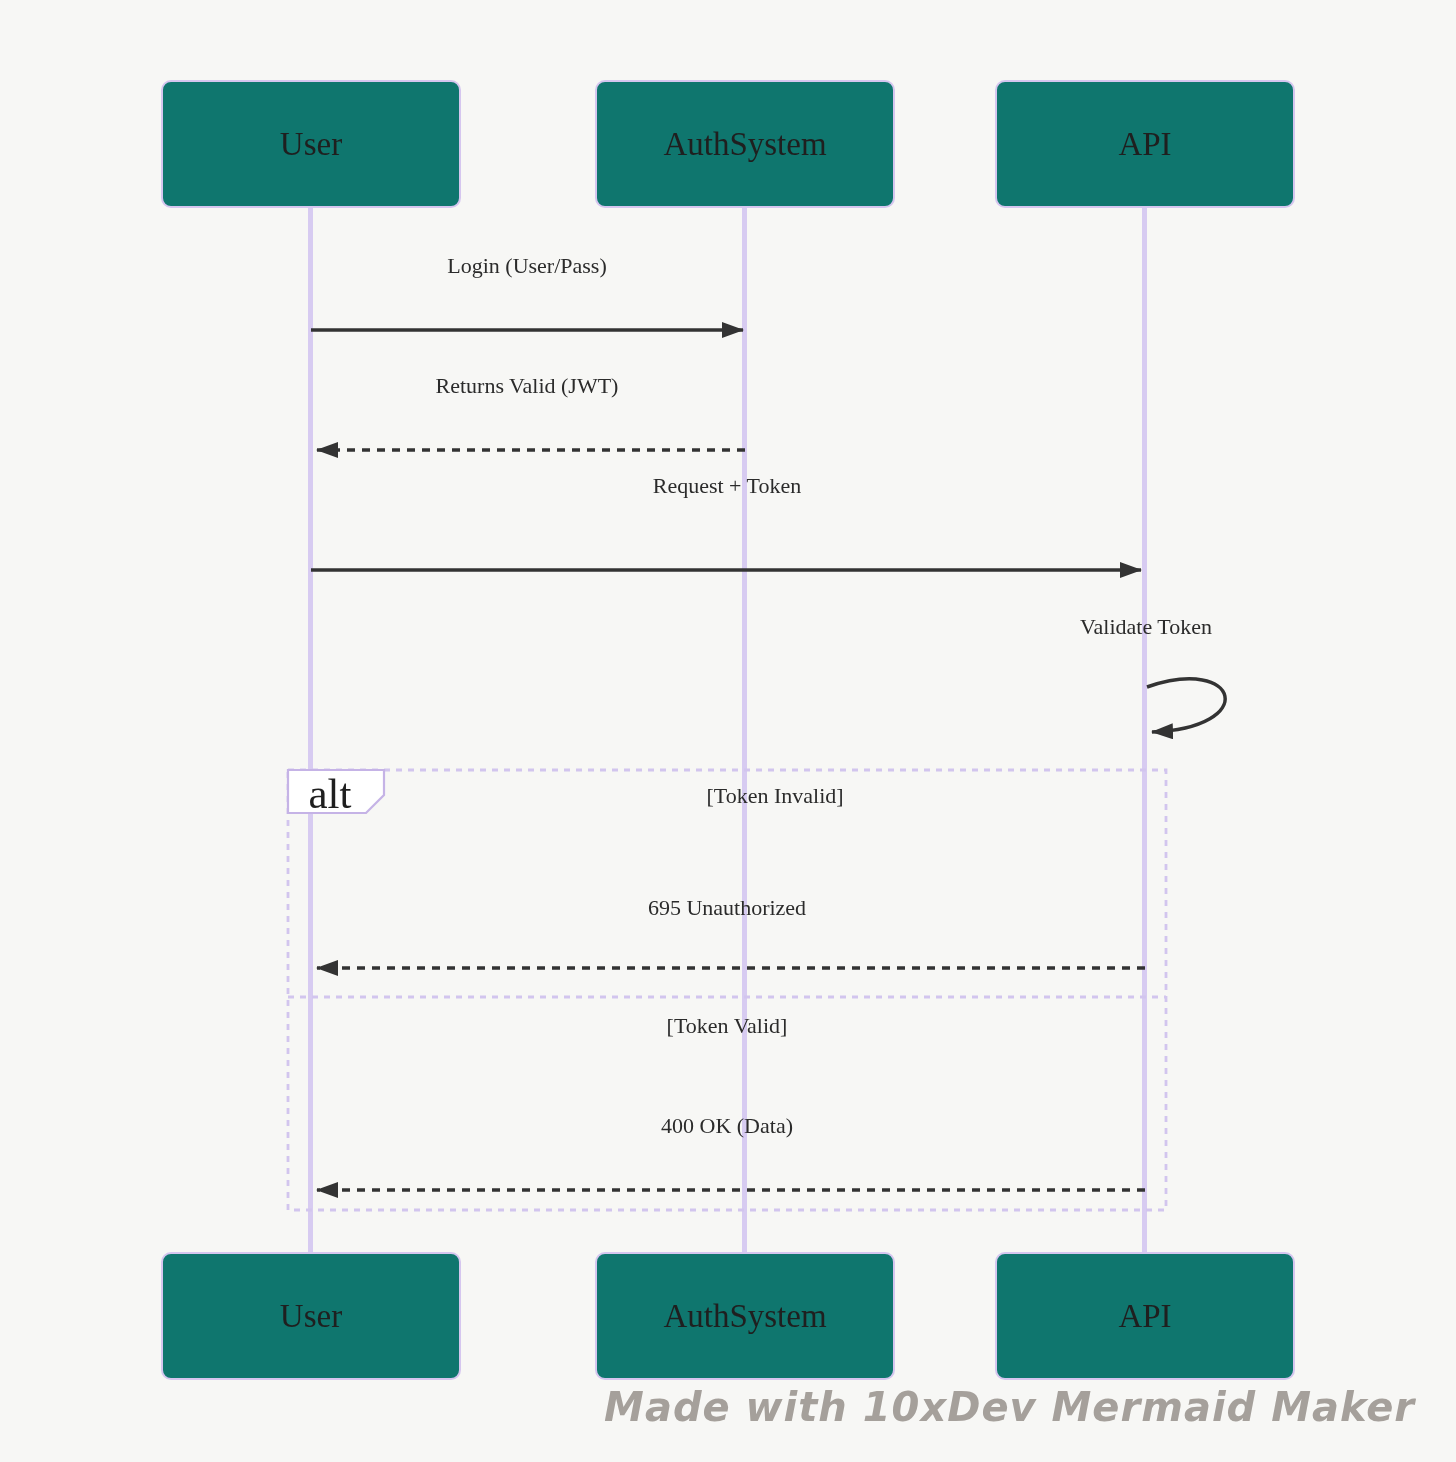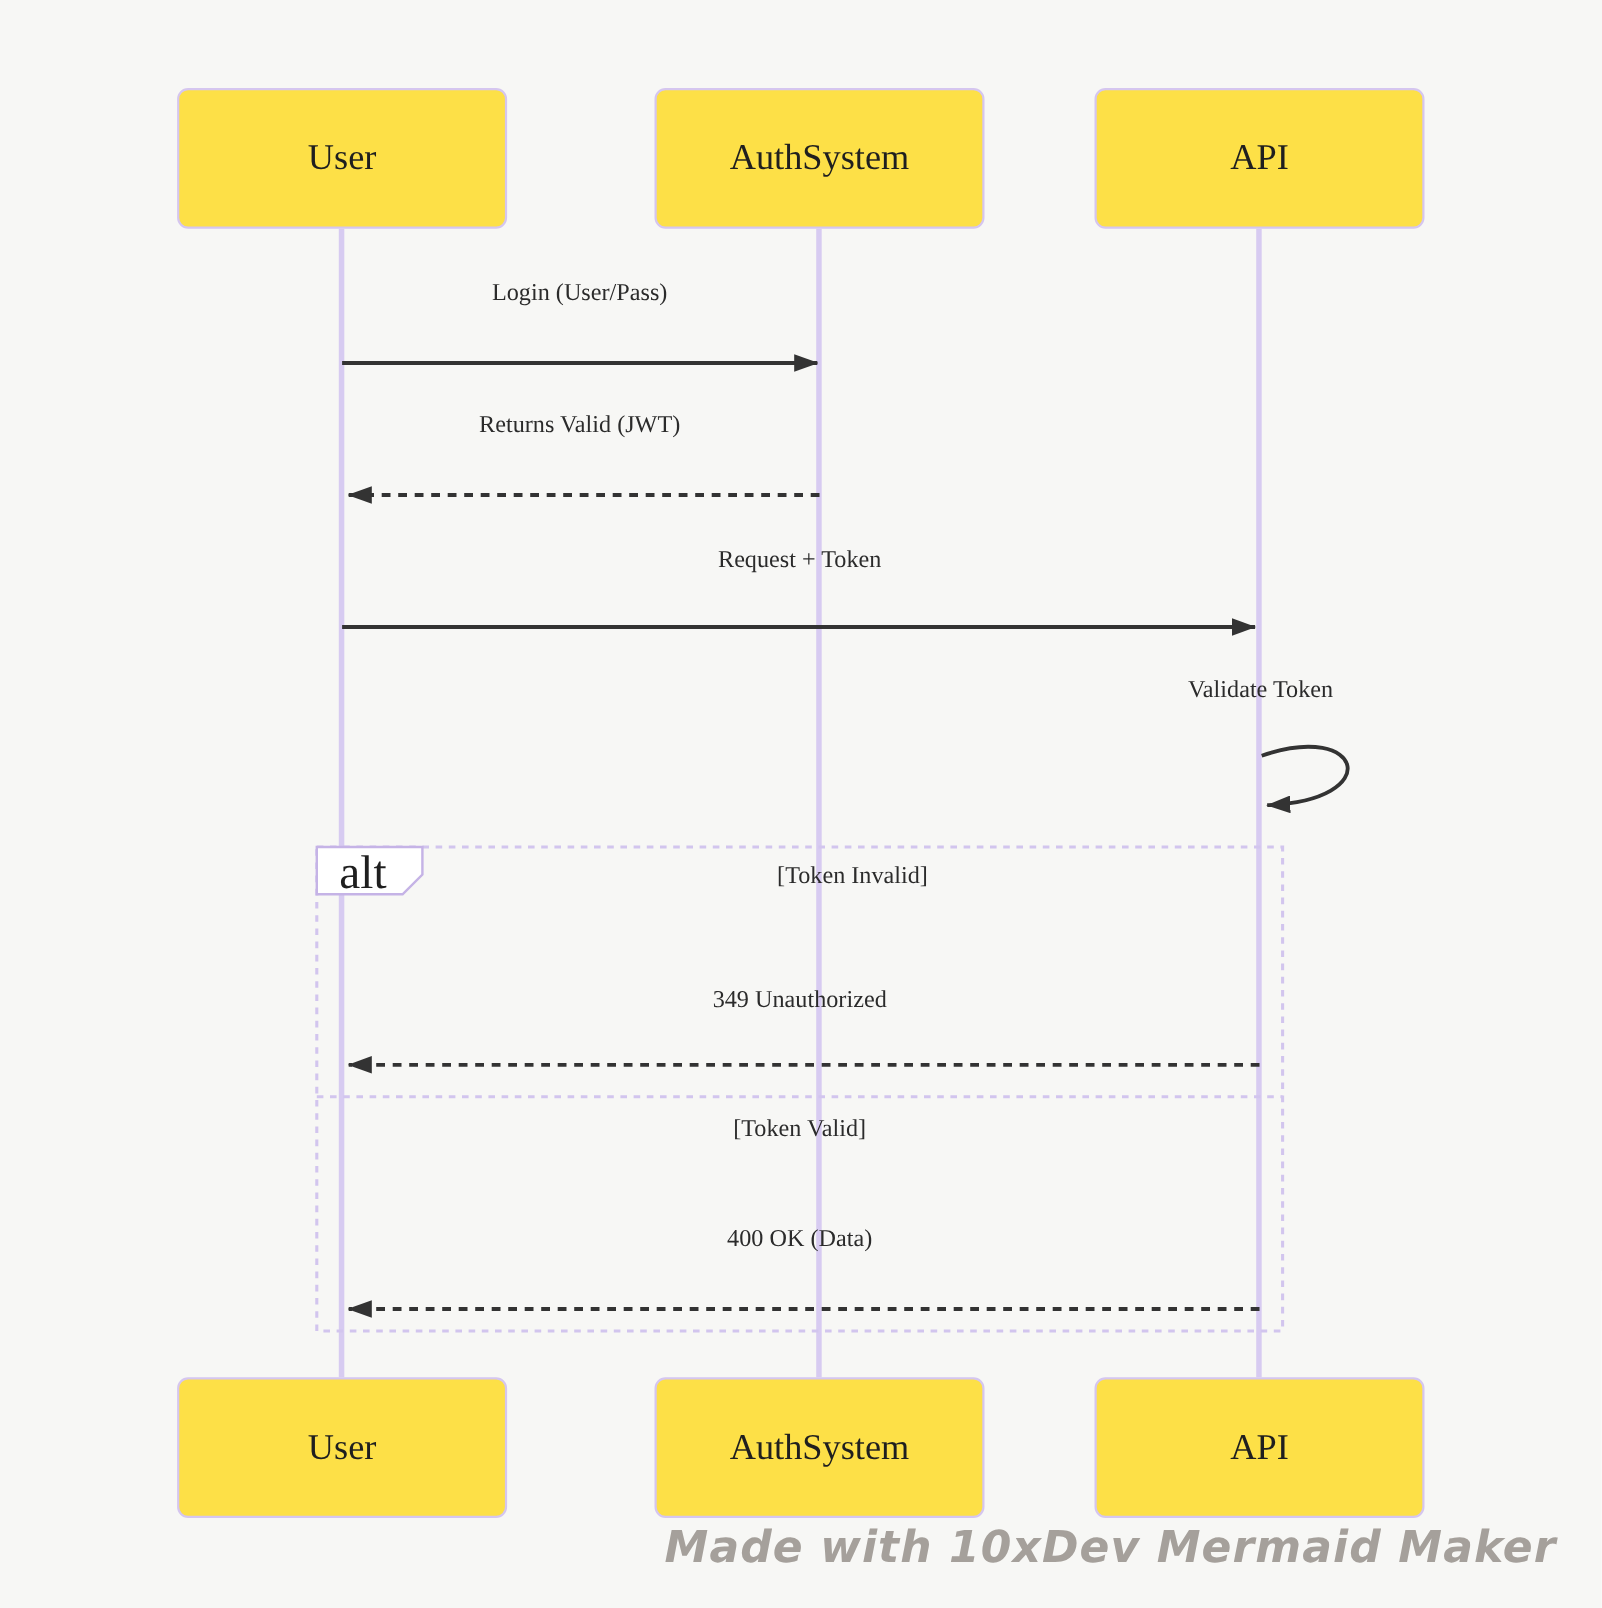--- a/index.html
+++ b/index.html
@@ -22,21 +22,21 @@
   .overlay {
     position: absolute;
     left: 0; top: 0;
     z-index: 2;
   }
   .actor-box {
     position: absolute;
     width: 300px;
     height: 128px;
     box-sizing: border-box;
-    background: #fde047;
+    background: #0f766e;
     border: 2px solid #d5c6ef;
     border-radius: 10px;
     display: flex;
     align-items: center;
     justify-content: center;
     font-size: 33px;
     color: #1f1f1f;
     z-index: 4;
   }
   .msg-label {
@@ -93,26 +93,26 @@
     <line x1="311" y1="330" x2="743" y2="330" stroke="#333333" stroke-width="3.5" marker-end="url(#arrow)"></line>
     <line x1="745" y1="450" x2="317" y2="450" stroke="#333333" stroke-width="3.5" stroke-dasharray="8 7" marker-end="url(#arrow)"></line>
     <line x1="311" y1="570" x2="1141" y2="570" stroke="#333333" stroke-width="3.5" marker-end="url(#arrow)"></line>
     <path d="M 1147 687 C 1240 655, 1260 728, 1152 732" fill="none" stroke="#333333" stroke-width="3.5" marker-end="url(#arrow)"></path>
     <line x1="1145" y1="968" x2="317" y2="968" stroke="#333333" stroke-width="3.5" stroke-dasharray="8 7" marker-end="url(#arrow)"></line>
     <line x1="1145" y1="1190" x2="317" y2="1190" stroke="#333333" stroke-width="3.5" stroke-dasharray="8 7" marker-end="url(#arrow)"></line>
   </svg>
 
   <div class="msg-label" style="left:527px; top:247px">Login (User/Pass)</div>
   <div class="msg-label" style="left:527px; top:367px">Returns Valid (JWT)</div>
-  <div class="msg-label" style="left:727px; top:489px">Request + Token</div>
+  <div class="msg-label" style="left:727px; top:467px">Request + Token</div>
   <div class="msg-label" style="left:1146px; top:608px">Validate Token</div>
 
   <div class="alt-operator" style="left:330px; top:776px">alt</div>
   <div class="msg-label" style="left:775px; top:777px">[Token Invalid]</div>
-  <div class="msg-label" style="left:727px; top:889px">349 Unauthorized</div>
+  <div class="msg-label" style="left:727px; top:889px">695 Unauthorized</div>
   <div class="msg-label" style="left:727px; top:1007px">[Token Valid]</div>
   <div class="msg-label" style="left:727px; top:1107px">400 OK (Data)</div>
 
   <div class="actor-box" style="left:161px; top:80px">
     <span>User</span>
   </div>
   <div class="actor-box" style="left:595px; top:80px">
     <span>AuthSystem</span>
   </div>
   <div class="actor-box" style="left:995px; top:80px">

